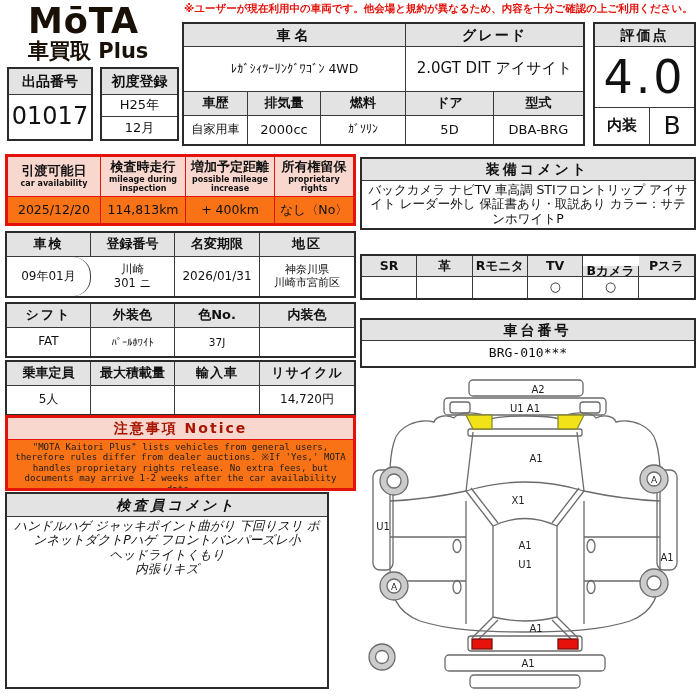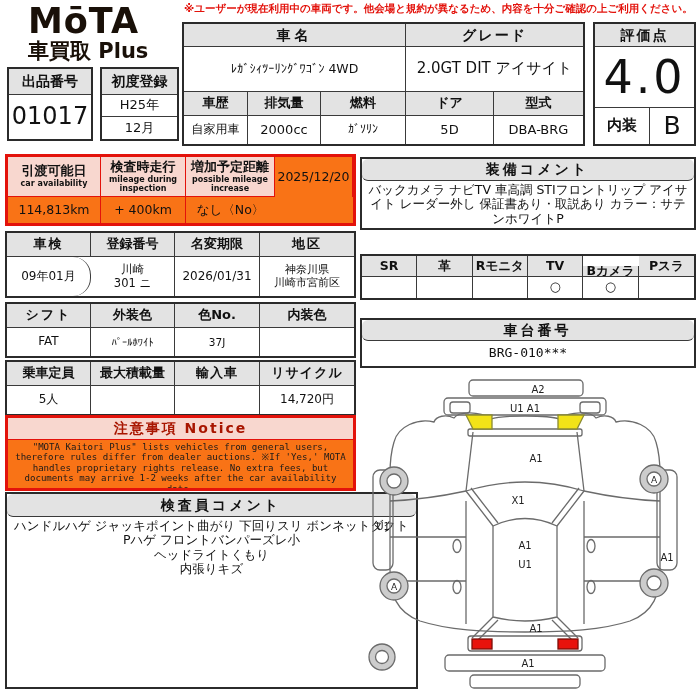--- a/index.html
+++ b/index.html
@@ -24,21 +24,21 @@
   .redhd .jp{font-weight:bold;font-size:13px;}
   .redhd .en{font-size:8px;font-weight:bold;}
   .vtxt{font-size:12.5px;}
   .logo1{font-size:35px;font-weight:bold;letter-spacing:1px;line-height:1.0;color:#191008;}
   .logo2{font-size:21px;font-weight:bold;line-height:1.0;margin-top:2px;color:#191008;}
   .comment-body{font-size:12.5px;line-height:1.3;padding:2px 4px;text-align:left;
                 align-items:flex-start !important;justify-content:flex-start !important;
                 display:block !important;}
   .mono{font-family:"DejaVu Sans Mono","Liberation Mono",monospace;}
   .notice-body{font-size:9.1px;line-height:1.22;padding:2px 3px;text-align:left;color:#1a1a1a;}
-  .spaced{letter-spacing:3px;padding-left:19px;border-radius:6px;}
+  .spaced{letter-spacing:3px;padding-left:19px;}
   svg text{font-family:"DejaVu Sans","Liberation Sans",sans-serif;}
 </style>
 </head>
 <body>
 
 <div id="sheet">
 
   <div class="abs warn" style="left:184px;top:2px;width:514px;">※ユーザーが現在利用中の車両です。他会場と規約が異なるため、内容を十分ご確認の上ご利用ください。</div>
 
   <div class="abs" style="left:28px;top:4px;">
@@ -87,20 +87,24 @@
       <span class="en">car availability</span>
     </div>
     <div class="redhd">
       <span class="jp">検査時走行</span>
       <span class="en">mileage during inspection</span>
     </div>
     <div class="redhd">
       <span class="jp">増加予定距離</span>
       <span class="en">possible mileage increase</span>
     </div>
+    <div class="redhd nbr">
+      <span class="jp">所有権留保</span>
+      <span class="en">proprietary rights</span>
+    </div>
     <div class="vtxt nbb">2025/12/20</div>
     <div class="vtxt nbb">114,813km</div>
     <div class="vtxt nbb">+ 400km</div>
     <div class="vtxt nbr nbb">なし〈No〉</div>
   </div>
 
   <div class="abs box tbl" style="left:360px;top:157px;width:336px;height:73px;grid-template-rows:22px 1fr;grid-template-columns:1fr;">
     <div class="hd nbr spaced" style="font-size:14px;">装備コメント</div>
     <div class="comment-body nbr nbb">バックカメラ ナビTV 車高調 STIフロントリップ アイサイト レーダー外し 保証書あり・取説あり カラー：サテンホワイトP</div>
   </div>
@@ -162,21 +166,21 @@
     <div class="nbb" style="font-size:12px;"></div>
     <div class="nbb" style="font-size:12px;"></div>
     <div class="nbr nbb" style="font-size:12px;">14,720円</div>
   </div>
 
   <div class="abs redbox tbl" style="left:5px;top:415px;width:351px;height:76px;grid-template-rows:22px 1fr;grid-template-columns:1fr;">
     <div class="redhd nbr" style="align-items:center;font-weight:bold;font-size:14px;letter-spacing:2px;color:#a81500;">注意事項 Notice</div>
     <div class="notice-body mono nbr nbb" style="display:block;">"MOTA Kaitori Plus" lists vehicles from general users, therefore rules differ from dealer auctions. ※If 'Yes,' MOTA handles proprietary rights release. No extra fees, but documents may arrive 1-2 weeks after the car availability date.</div>
   </div>
 
-  <div class="abs box tbl" style="left:5px;top:492px;width:413px;height:197px;grid-template-rows:23px 1fr;grid-template-columns:1fr;">
+  <div class="abs box tbl" style="left:5px;top:492px;width:324px;height:197px;grid-template-rows:23px 1fr;grid-template-columns:1fr;font-style:italic;">
     <div class="hd nbr spaced" style="font-size:14px;">検査員コメント</div>
     <div class="comment-body nbr nbb">
       <div>ハンドルハゲ ジャッキポイント曲がり 下回りスリ ボンネットダクトPハゲ フロントバンパーズレ小</div>
       <div>ヘッドライトくもり</div>
       <div>内張りキズ</div>
     </div>
   </div>
 
   <svg class="abs" style="left:358px;top:374px;" width="342" height="326" viewBox="0 0 342 326">
     <g fill="none" stroke="#6b6b6b" stroke-width="1.3">

